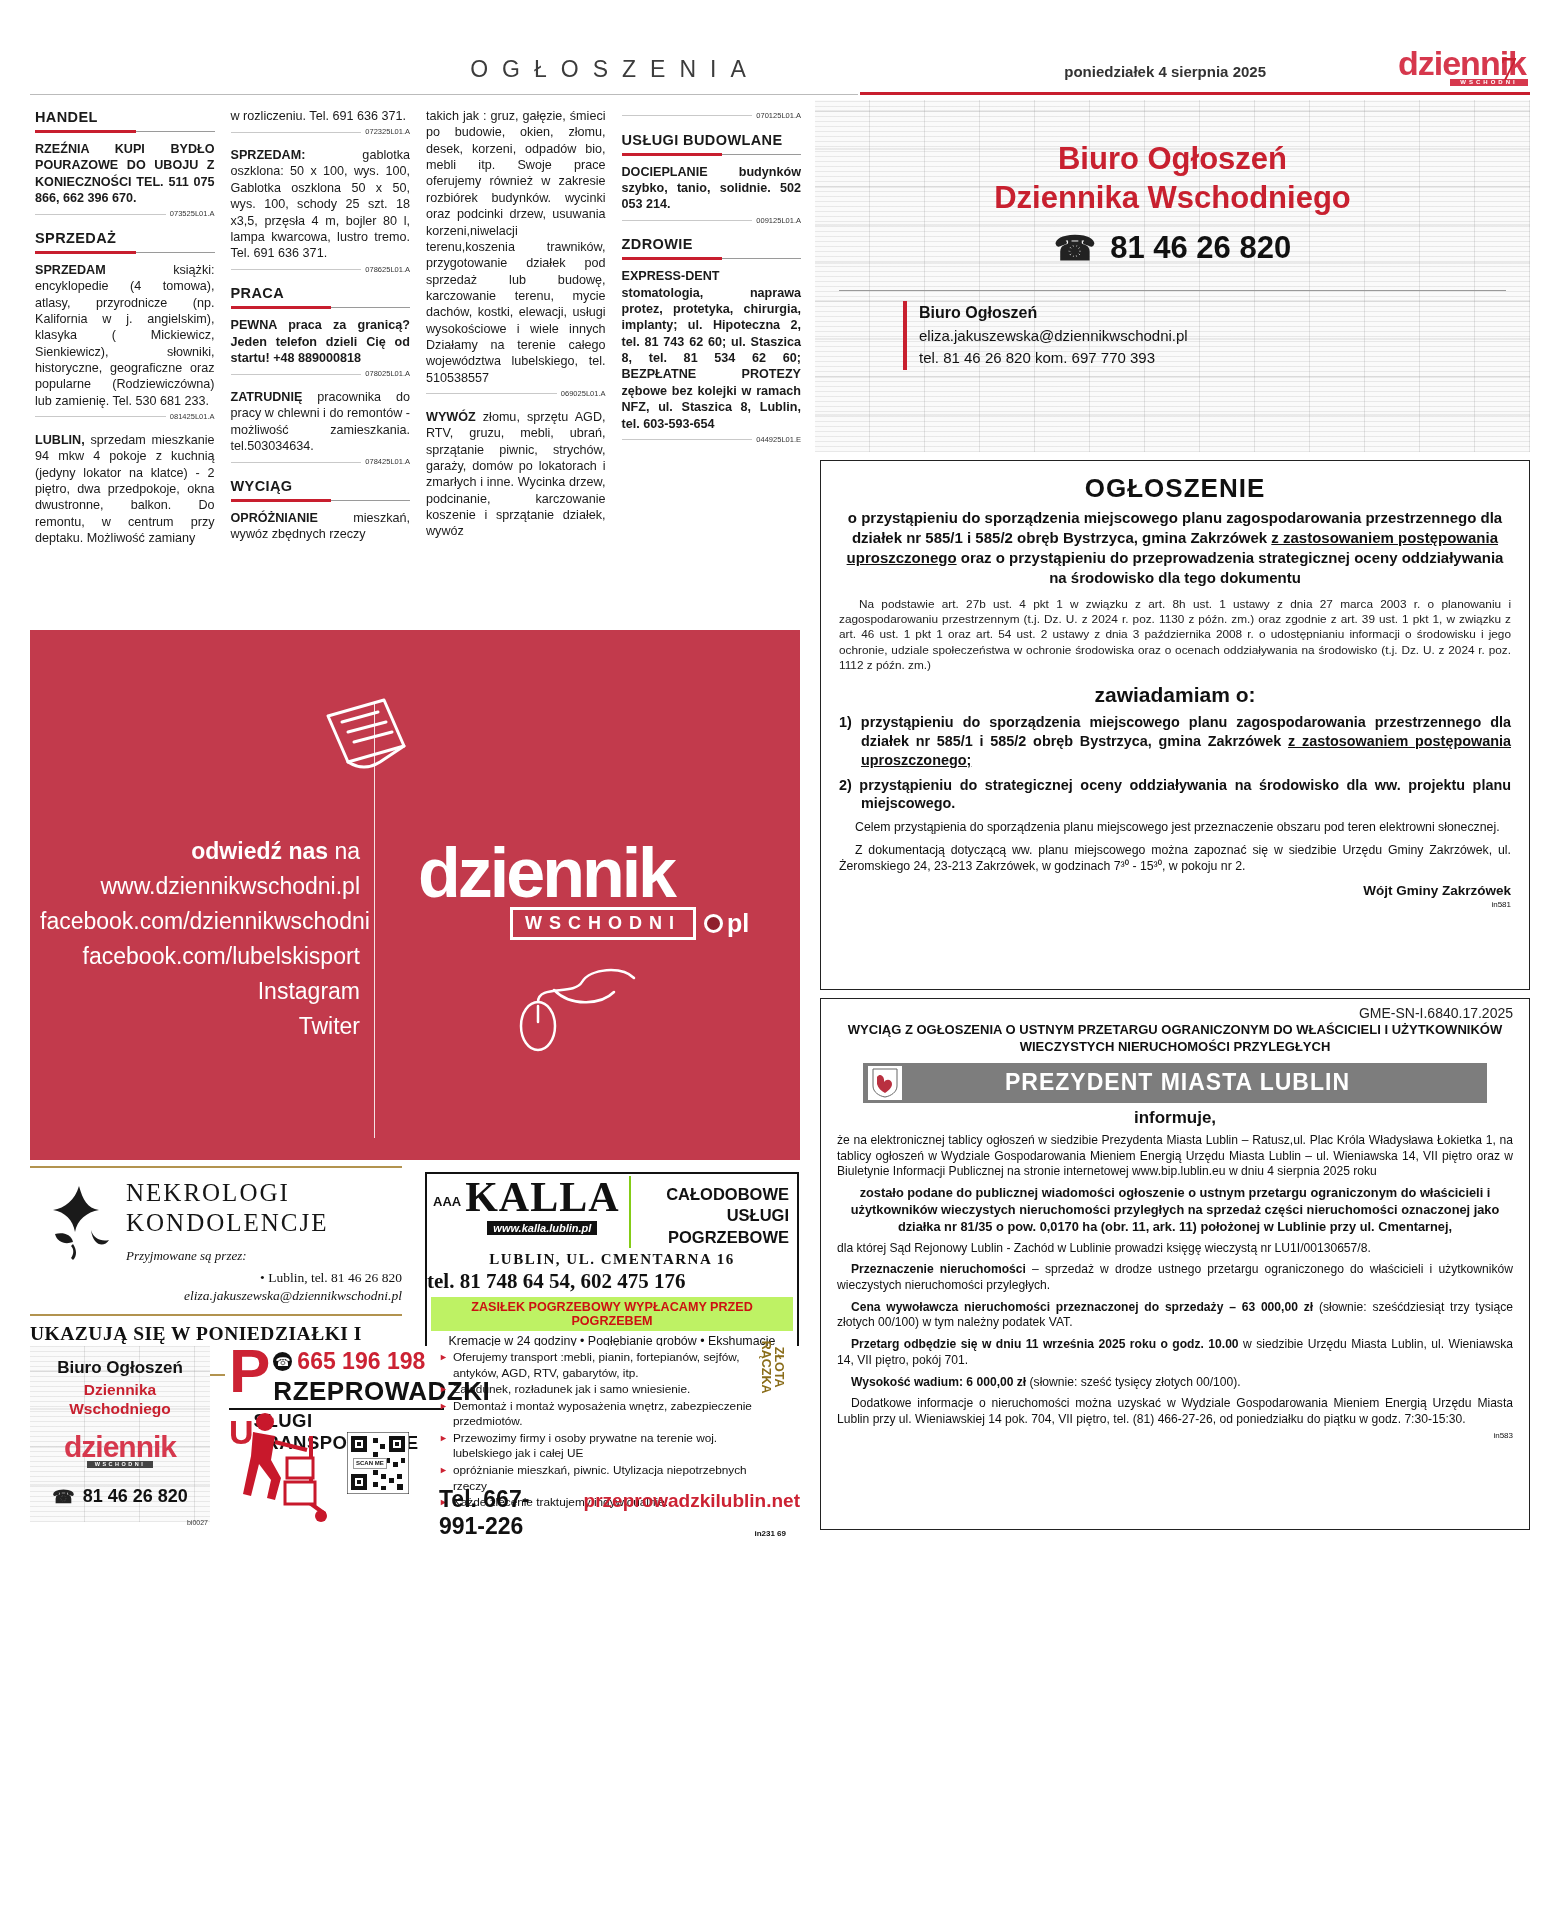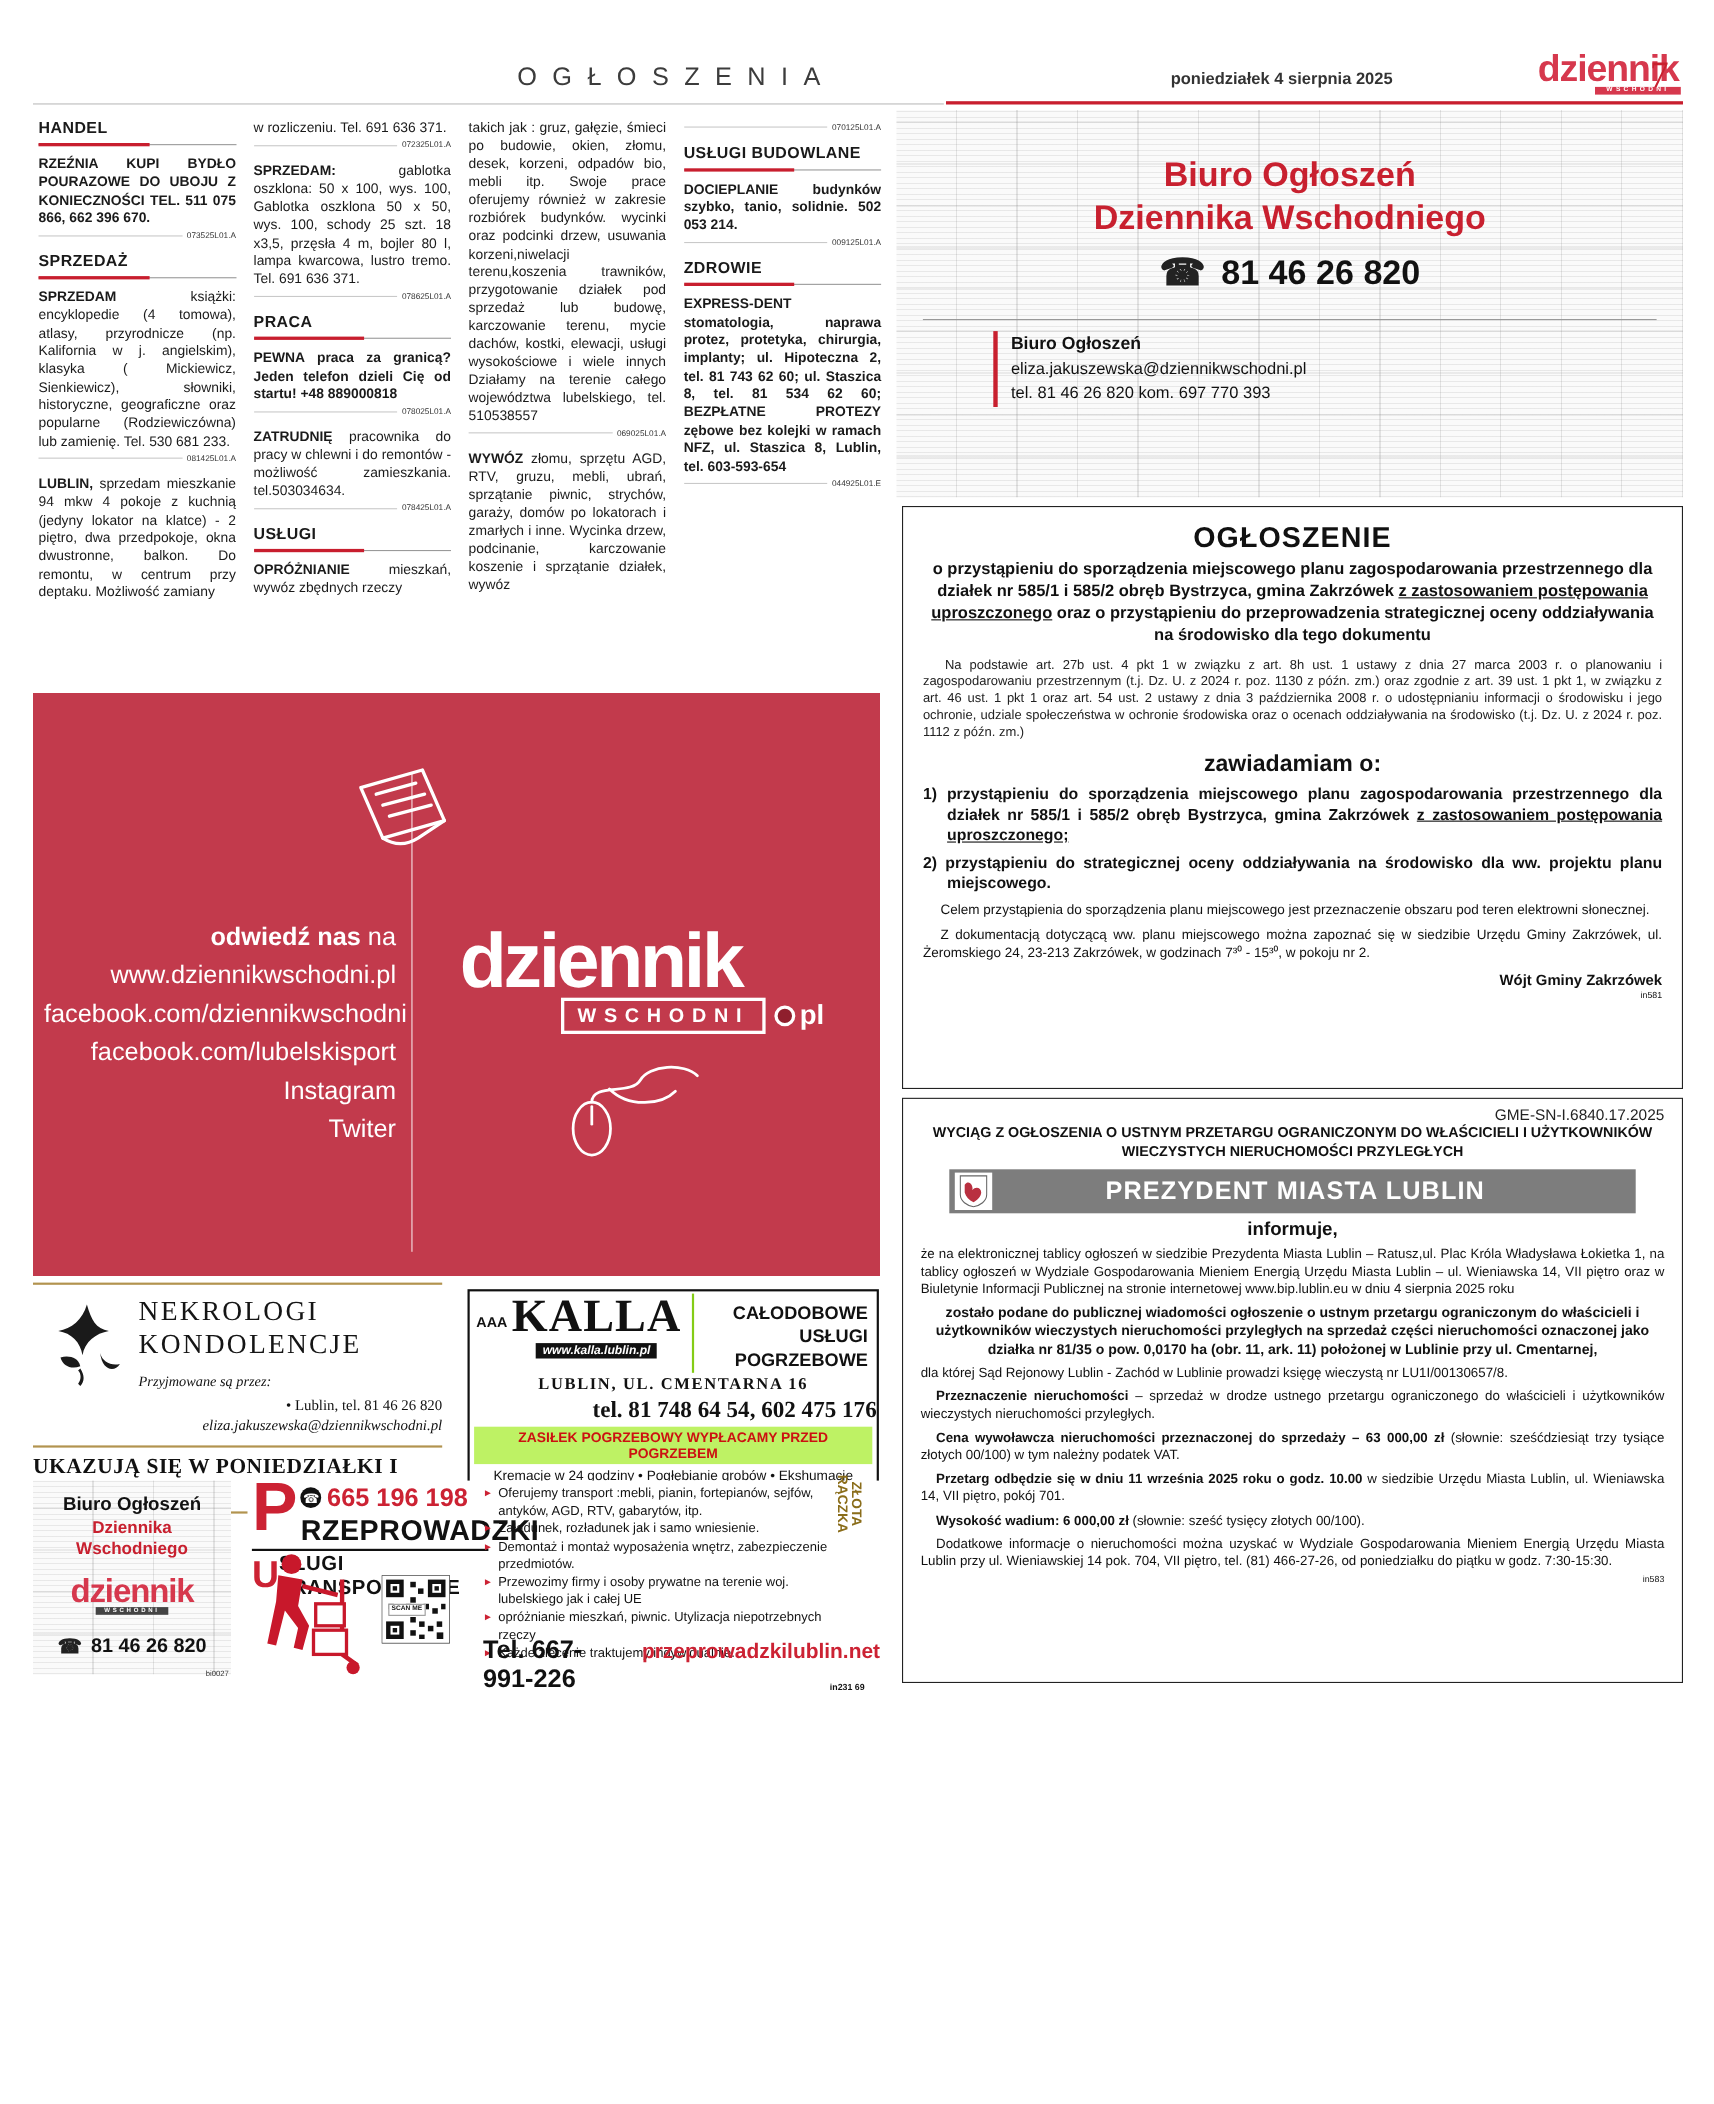--- a/index.html
+++ b/index.html
@@ -110,21 +110,21 @@
   .kalla{position:absolute;left:425px;top:1172px;width:374px;border:2px solid #111;box-sizing:border-box;background:#fff}
   .kalla-top{display:flex;padding:2px 6px 0}
   .kalla-left{width:53%;display:flex;gap:4px}
   .aaa{font-weight:bold;font-size:13px;margin-top:18px}
   .kalla-name-wrap{text-align:center}
   .kalla-name{font-family:"Liberation Serif",serif;font-size:42px;font-weight:bold;letter-spacing:1px;line-height:1}
   .kalla-site{display:inline-block;background:#111;color:#fff;font-style:italic;font-weight:bold;font-size:11px;padding:1px 6px;margin-top:1px}
   .kalla-right{flex:1;text-align:right;font-weight:bold;font-size:16.5px;line-height:1.3;
                border-left:2px solid #84cc16;margin-left:6px;padding:8px 2px 0 6px}
   .kalla-addr{text-align:center;font-family:"Liberation Serif",serif;font-weight:bold;font-size:15px;letter-spacing:1.5px;margin-top:3px}
-  .kalla-tel{text-align:right;font-family:"Liberation Serif",serif;font-weight:bold;font-size:21px;margin:1px 0 3px}
+  .kalla-tel{text-align:left;font-family:"Liberation Serif",serif;font-weight:bold;font-size:21px;margin:1px 0 3px}
   .kalla-yellow{background:#bef264;color:#cc1111;font-weight:bold;text-align:center;font-size:12.6px;padding:3px 0;margin:0 4px}
   .kalla-line1{text-align:center;font-size:12.4px;margin-top:3px}
   .kalla-line2{text-align:center;font-family:"Liberation Serif",serif;font-weight:bold;font-size:14.5px}
   .kalla-line3{text-align:center;font-family:"Liberation Serif",serif;font-weight:bold;font-size:13.5px;letter-spacing:.5px;padding-bottom:4px}
   .kalla-code{position:absolute;right:3px;bottom:0;font-size:7px}
 
   
   .biuro-sm{position:absolute;left:30px;top:1346px;width:180px;height:176px;text-align:center;box-sizing:border-box;padding-top:12px}
   .bs-1{font-weight:bold;font-size:17px}
   .bs-2{color:#c8202f;font-weight:bold;font-size:15.5px;line-height:1.25;margin-top:2px}
@@ -210,21 +210,21 @@
       <p class="ad b">PEWNA praca za granicą? Jeden telefon dzieli Cię od startu! +48 889000818</p>
       <div class="coderow">
           <span class="ln"></span>
           <span class="cd">078025L01.A</span>
         </div>
       <p class="ad"><span class="ld">ZATRUDNIĘ</span><span> pracownika do pracy w chlewni  i do remontów -  możliwość zamieszkania. tel.503034634.</span></p>
       <div class="coderow">
           <span class="ln"></span>
           <span class="cd">078425L01.A</span>
         </div>
-      <div class="sec-h">USŁUGI</div>
+      <div class="sec-h">WYCIĄG</div>
       <p class="ad"><span class="ld">OPRÓŻNIANIE</span><span> mieszkań, wywóz zbędnych rzeczy</span></p>
     </div>
 
     <div class="col">
       <p class="ad">takich jak : gruz, gałęzie, śmieci po budowie, okien, złomu, desek, korzeni, odpadów bio, mebli itp. Swoje prace oferujemy również w zakresie rozbiórek budynków. wycinki oraz podcinki drzew, usuwania korzeni,niwelacji terenu,koszenia trawników, przygotowanie działek pod sprzedaż lub budowę, karczowanie terenu, mycie dachów, kostki, elewacji, usługi wysokościowe i wiele innych Działamy na terenie całego województwa lubelskiego, tel. 510538557</p>
       <div class="coderow">
           <span class="ln"></span>
           <span class="cd">069025L01.A</span>
         </div>
       <p class="ad"><span class="ld">WYWÓZ</span><span> złomu, sprzętu AGD, RTV, gruzu, mebli, ubrań, sprzątanie piwnic, strychów, garaży, domów po lokatorach i zmarłych i inne. Wycinka drzew, podcinanie, karczowanie koszenie i sprzątanie działek, wywóz</span></p>

